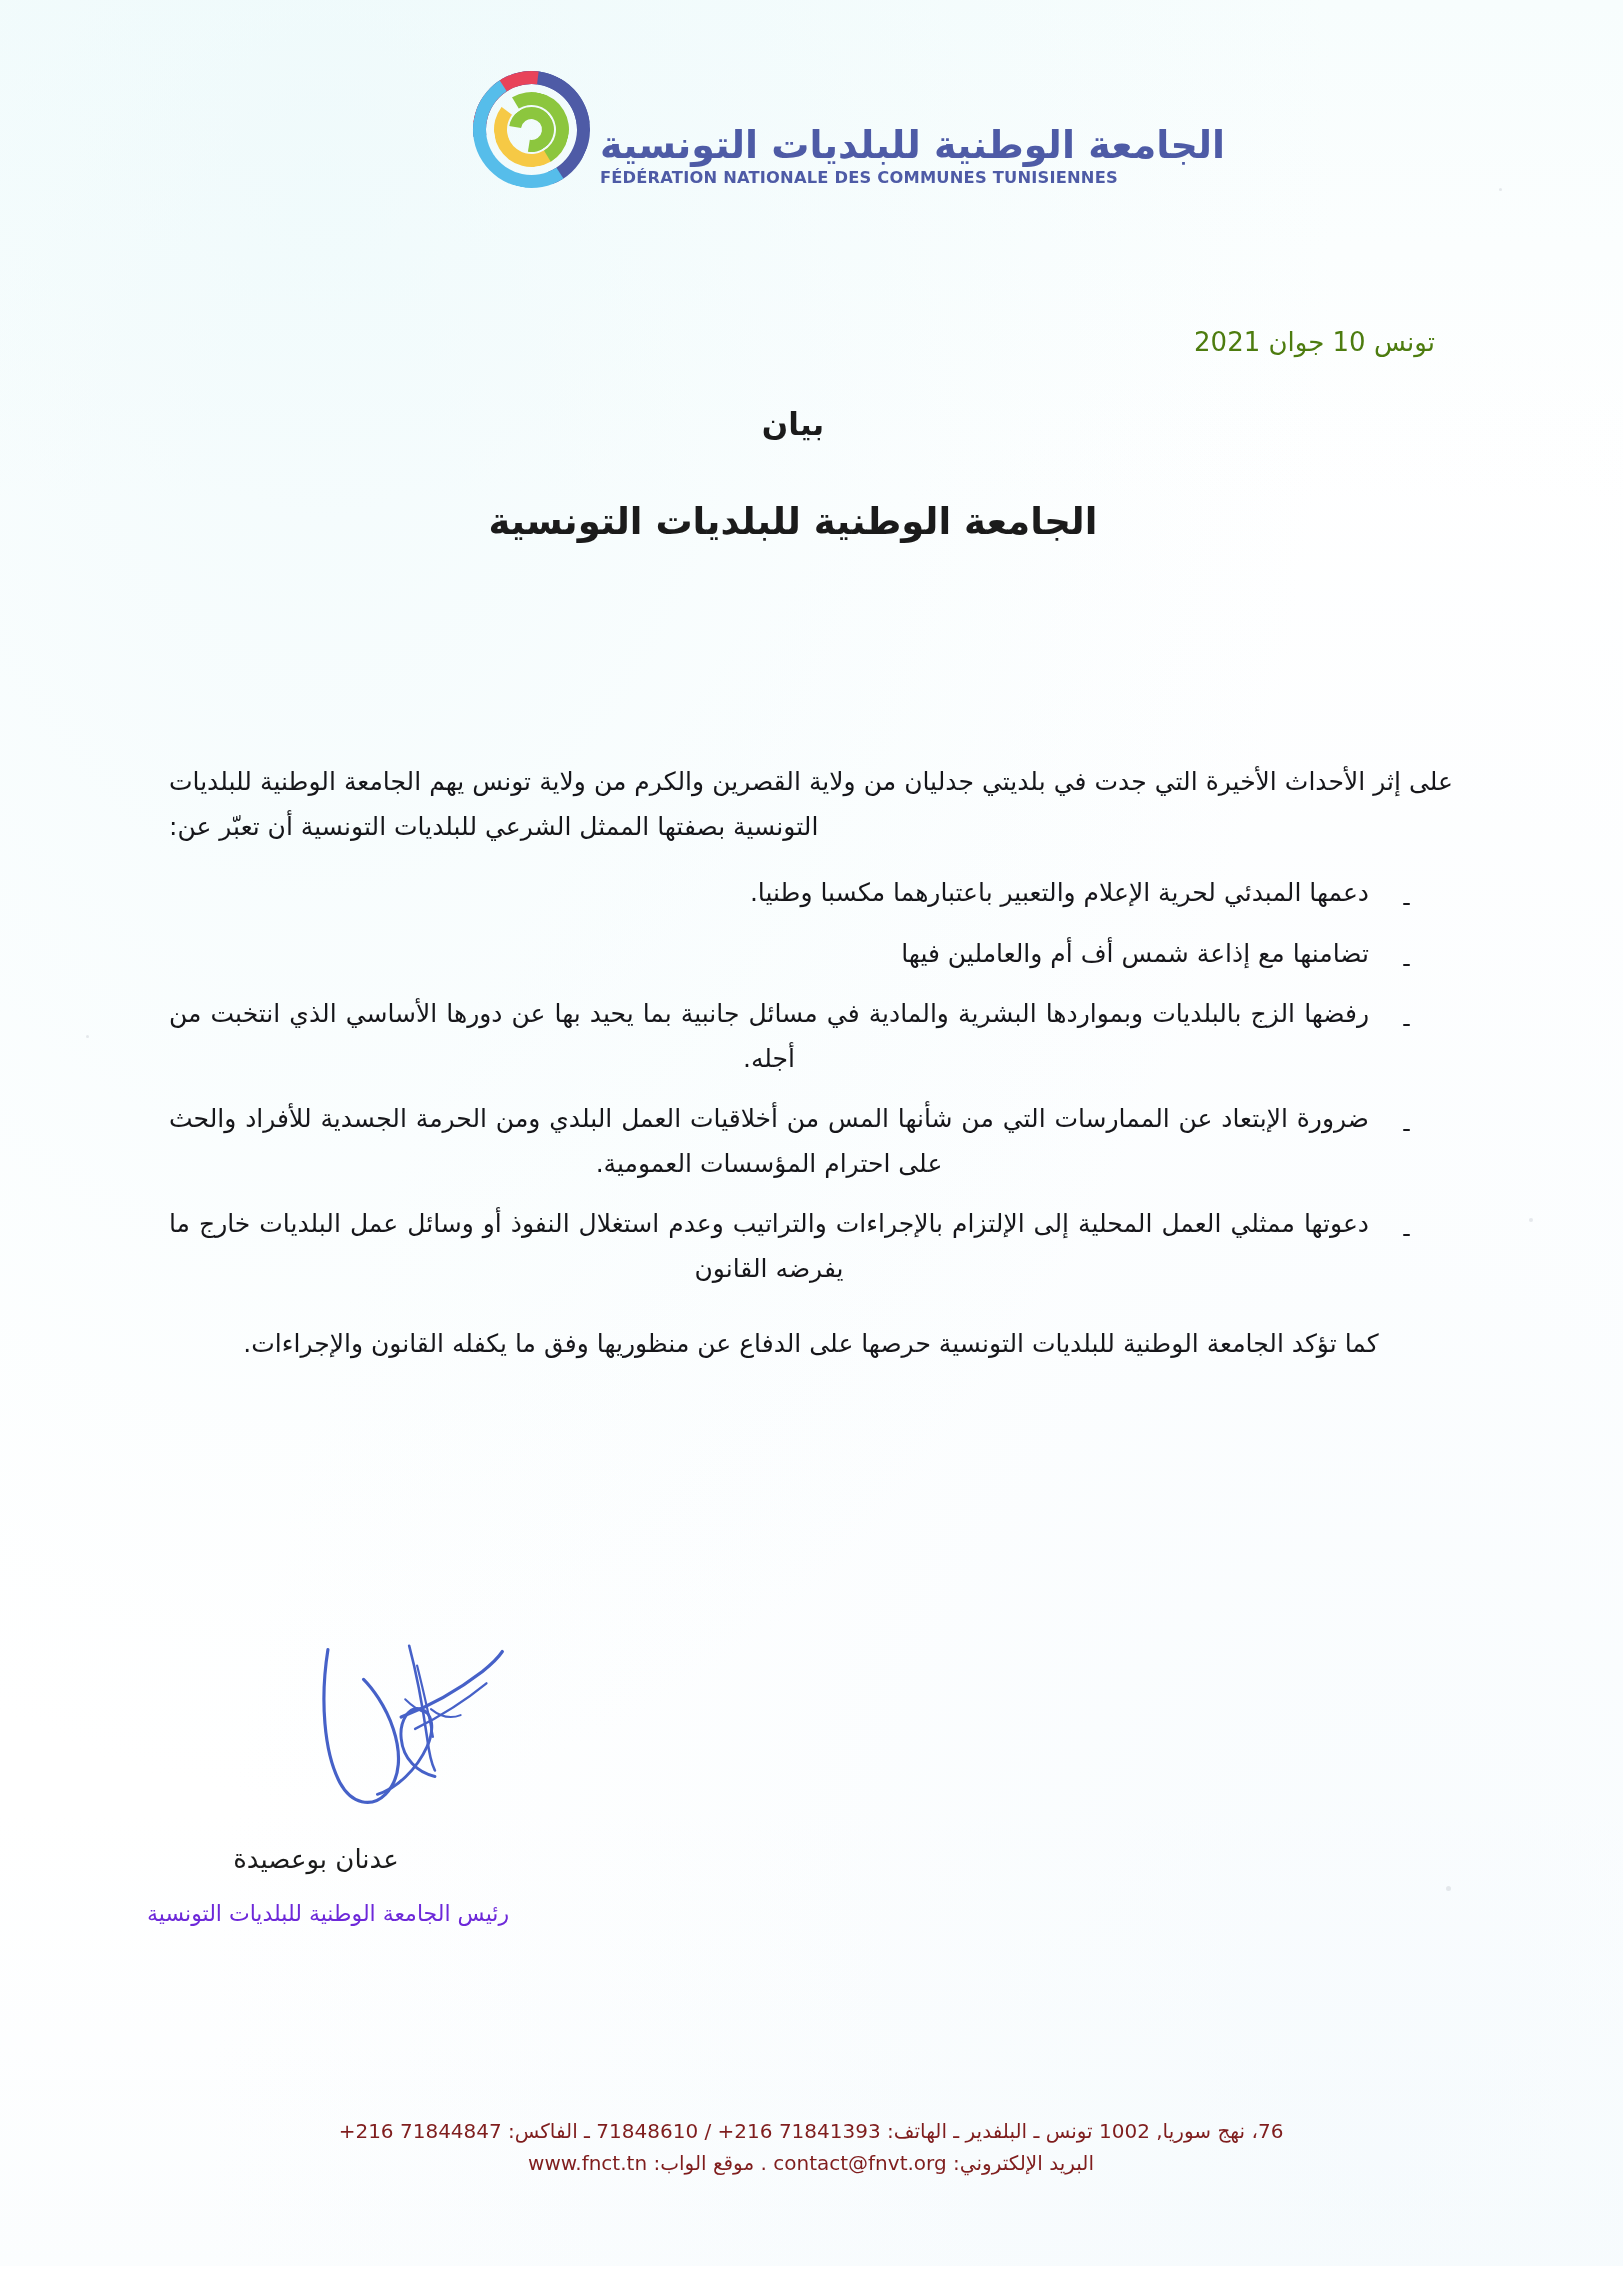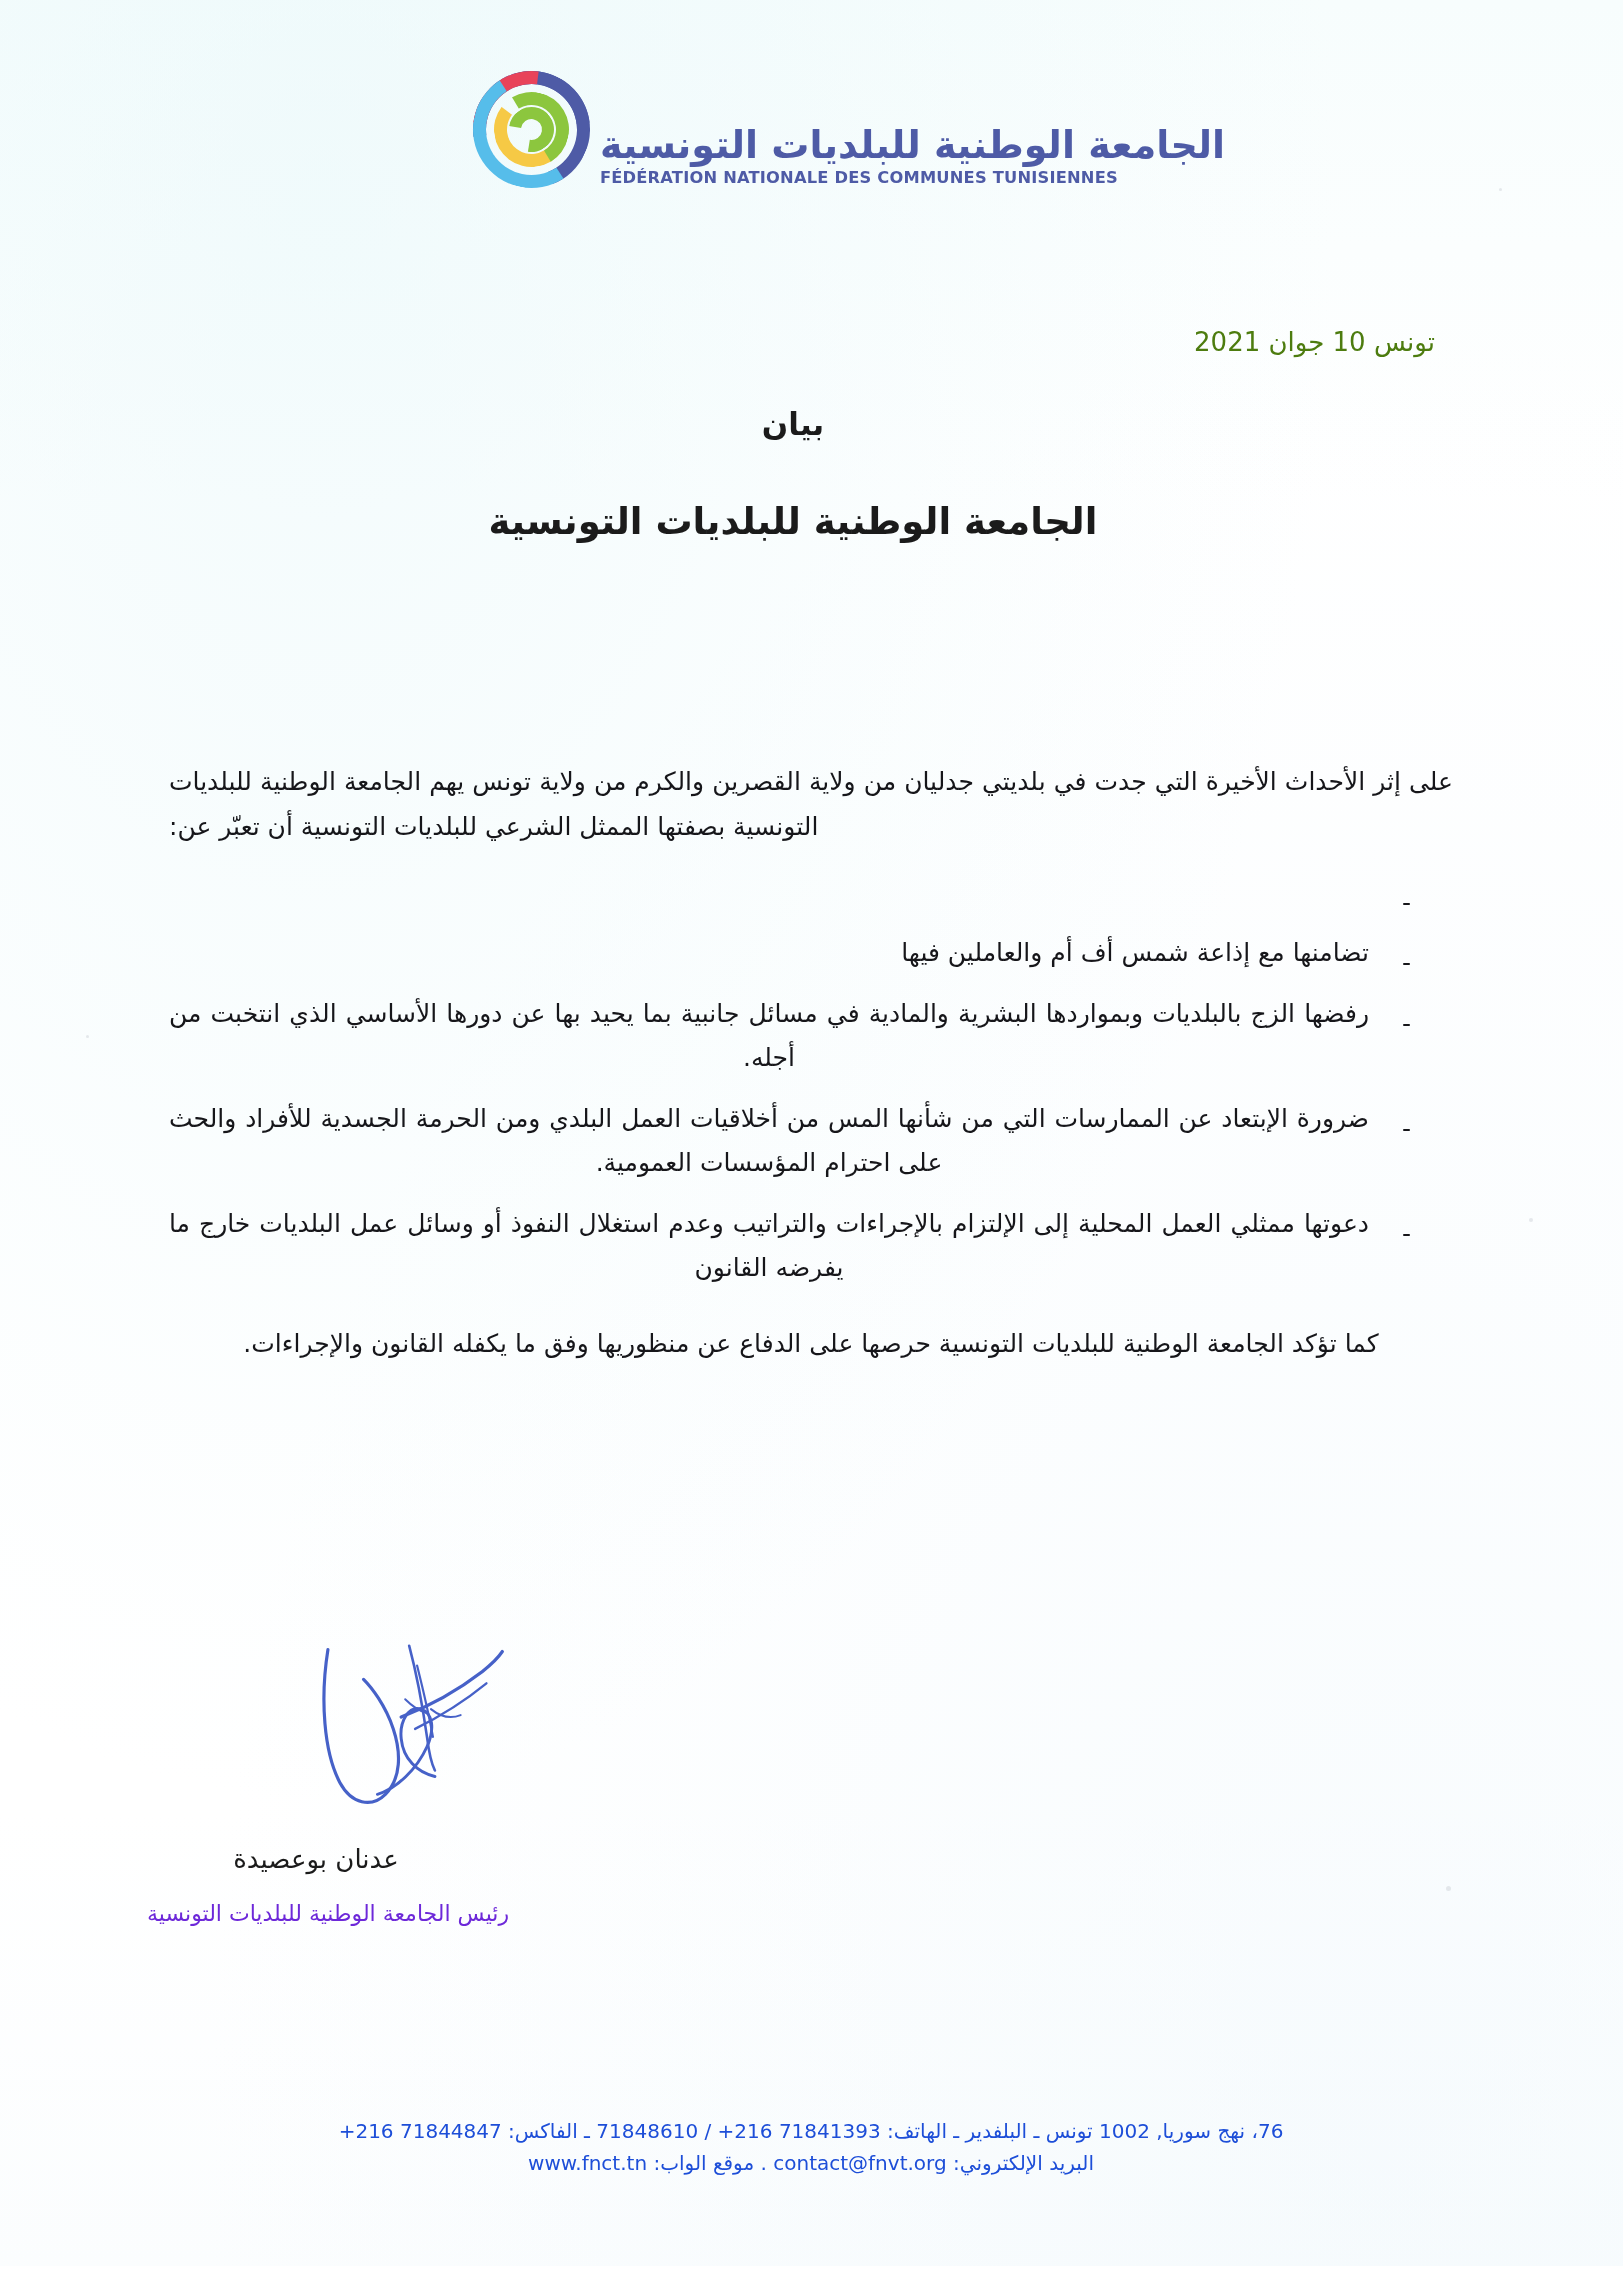--- a/index.html
+++ b/index.html
@@ -260,21 +260,21 @@
     color: #6d28d9;
   }
 
   
   .footer {
     position: absolute;
     bottom: 87px;
     left: 0;
     right: 0;
     text-align: center;
-    color: #1d4ed8;
+    color: #7f1d1d;
     font-size: 20px;
     line-height: 1.6;
     margin-top: 44px;
   }
   .footer-line { white-space: nowrap; }
 
   
   .speck {
     position: absolute;
     background: #c9ced4;
@@ -321,20 +321,21 @@
   <div class="doc-heading-2">الجامعة الوطنية للبلديات التونسية</div>
 
   <div class="body-wrap">
 
     <p class="para intro">على إثر الأحداث الأخيرة التي جدت في بلديتي جدليان من ولاية القصرين والكرم من ولاية تونس يهم الجامعة الوطنية للبلديات التونسية بصفتها الممثل الشرعي للبلديات التونسية أن تعبّر عن:</p>
 
     <ul class="bullets">
 
       <li class="bullet short">
         <span class="bullet-dash">-</span>
+        <span class="bullet-text">دعمها المبدئي لحرية الإعلام والتعبير باعتبارهما مكسبا وطنيا.</span>
       </li>
 
       <li class="bullet short">
         <span class="bullet-dash">-</span>
         <span class="bullet-text">تضامنها مع إذاعة شمس أف أم والعاملين فيها</span>
       </li>
 
       <li class="bullet long">
         <span class="bullet-dash">-</span>
         <span class="bullet-text">رفضها الزج بالبلديات وبمواردها البشرية والمادية في مسائل جانبية بما يحيد بها عن دورها الأساسي الذي انتخبت من أجله.</span>

